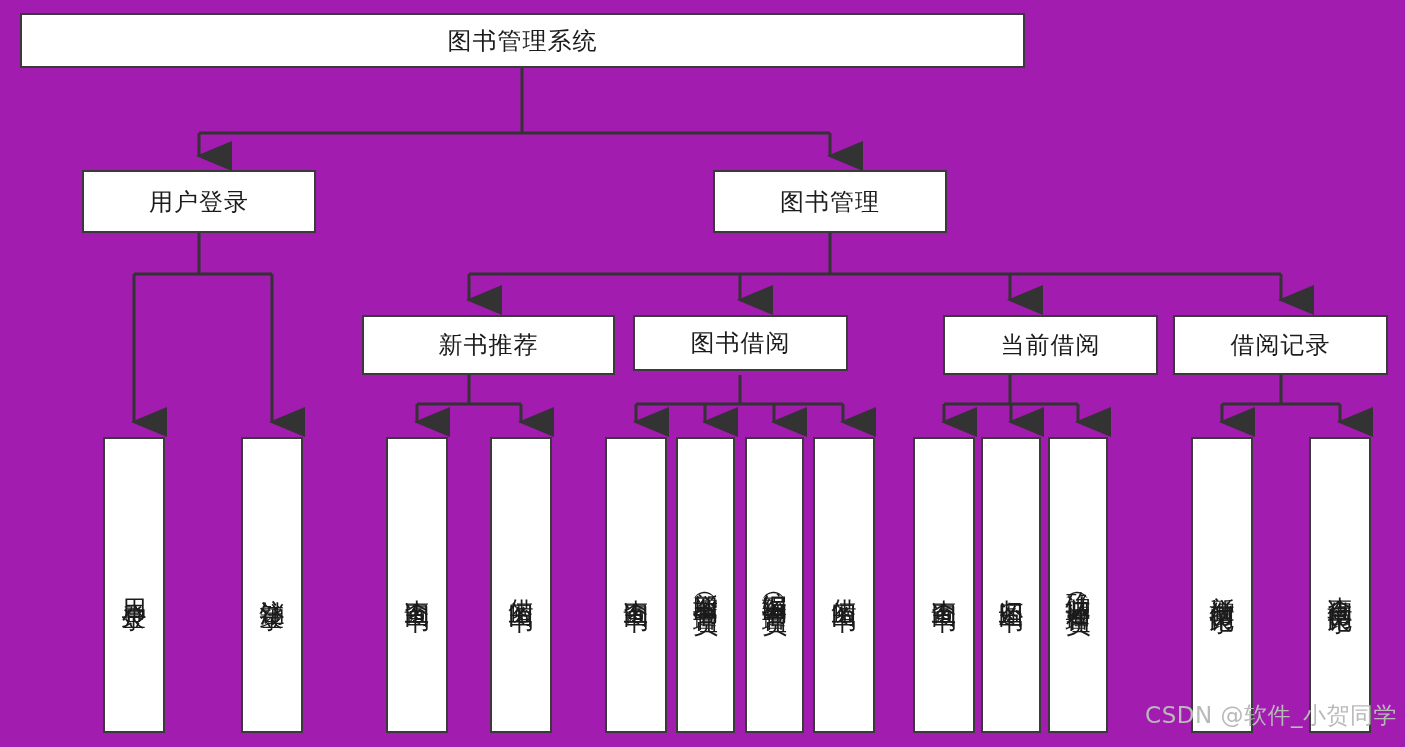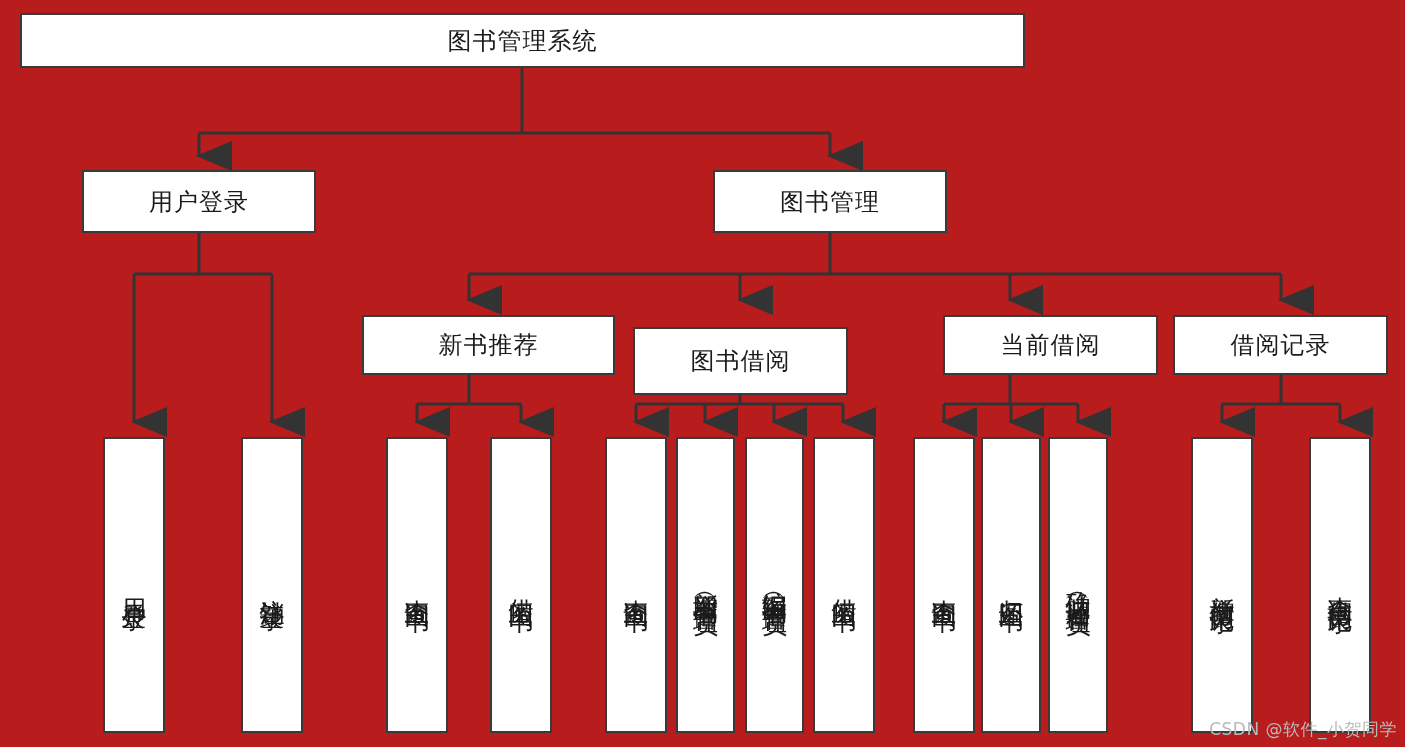--- a/index.html
+++ b/index.html
@@ -7,21 +7,21 @@
     padding: 0;
     background: #ffffff;
   }
   body {
     font-family: "DejaVu Sans", "Liberation Sans", sans-serif;
   }
   #diagram-root {
     position: relative;
     width: 1405px;
     height: 747px;
-    background: #b91c1c;
+    background: #a21caf;
     overflow: hidden;
   }
   svg.connectors {
     position: absolute;
     left: 0;
     top: 0;
     width: 1405px;
     height: 747px;
     pointer-events: none;
   }
@@ -54,22 +54,22 @@
     writing-mode: vertical-rl;
     text-orientation: upright;
     font-size: 25px;
     line-height: 1.08;
     letter-spacing: 3px;
     white-space: nowrap;
   }
   .watermark {
     position: absolute;
     right: 8px;
-    bottom: 6px;
-    font-size: 17px;
+    bottom: 16px;
+    font-size: 23px;
     color: #b9b9b9;
     letter-spacing: 0.5px;
     white-space: nowrap;
   }
 </style>
 </head>
 <body>
 
 <div id="diagram-root">
 
@@ -130,21 +130,21 @@
   <div class="node h" style="left:82px; top:170px; width:234px; height:63px;">
     <span class="label">用户登录</span>
   </div>
   <div class="node h" style="left:713px; top:170px; width:234px; height:63px;">
     <span class="label">图书管理</span>
   </div>
 
   <div class="node h" style="left:362px; top:315px; width:253px; height:60px;">
     <span class="label">新书推荐</span>
   </div>
-  <div class="node h" style="left:633px; top:315px; width:215px; height:68px;margin-top:12px;">
+  <div class="node h" style="left:633px; top:315px; width:215px; height:56px;">
     <span class="label">图书借阅</span>
   </div>
   <div class="node h" style="left:943px; top:315px; width:215px; height:60px;">
     <span class="label">当前借阅</span>
   </div>
   <div class="node h" style="left:1173px; top:315px; width:215px; height:60px;text-align:right;">
     <span class="label">借阅记录</span>
   </div>
 
   <div class="node v" style="left:103px; top:437px; width:62px; height:296px;">

